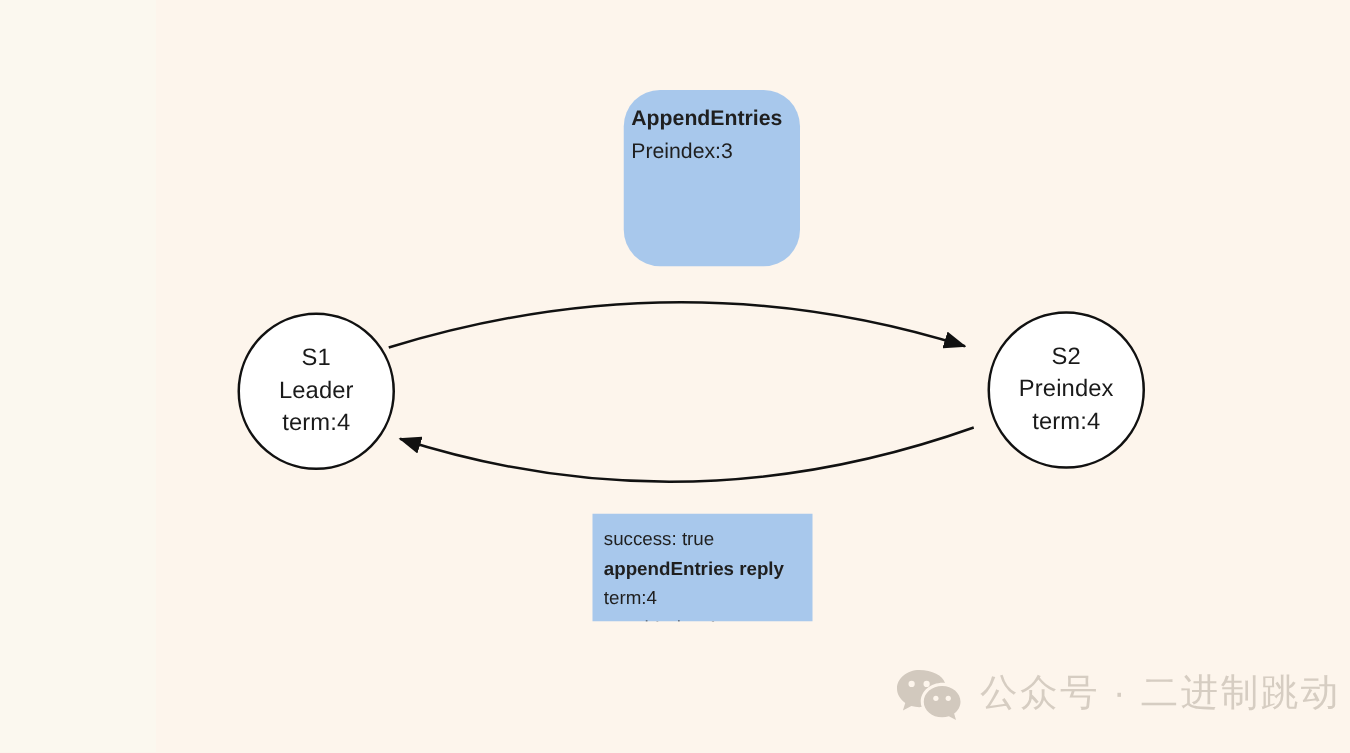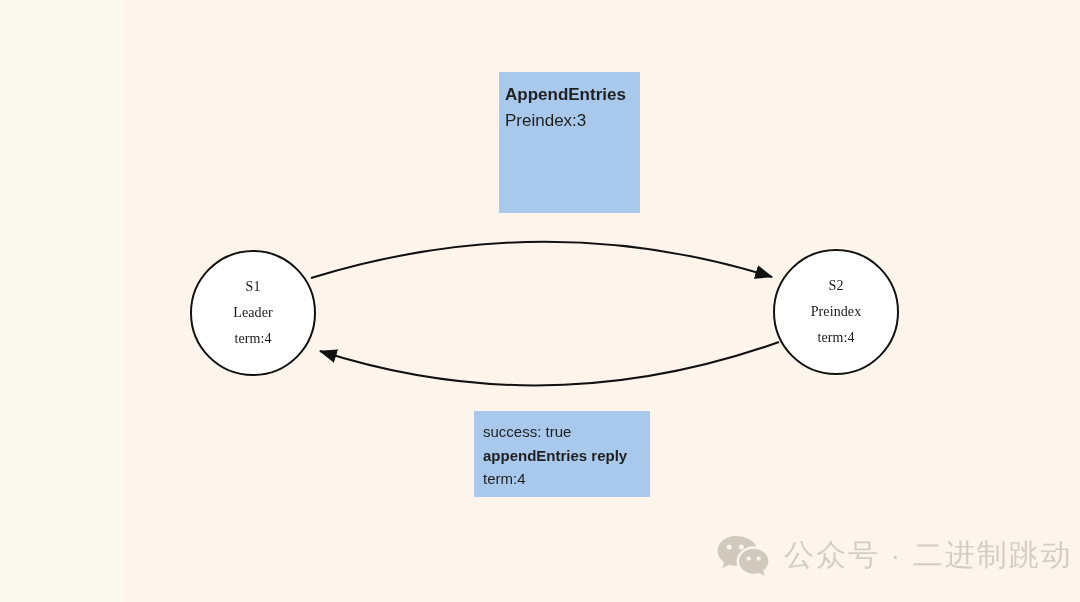--- a/index.html
+++ b/index.html
@@ -52,34 +52,33 @@
     border-radius: 50%;
     background: #ffffff;
     box-sizing: border-box;
     display: flex;
     flex-direction: column;
     align-items: center;
     justify-content: center;
   }
   .node .line {
     color: #1a1a1a;
-    font-size: 14px;
+    font-size: 19px;
     line-height: 26px;
     letter-spacing: 0.1px;
     white-space: nowrap;
-    font-family: Liberation Serif, serif;
   }
   #node-s1 {
     left: 190px;
     top: 250px;
     width: 126px;
     height: 126px;
   }
   #node-s2 {
-    left: 773px;
+    left: 790px;
     top: 249px;
     width: 126px;
     height: 126px;
     justify-content: center;
   }
 
   
   .msg-box {
     position: absolute;
     background: #a8c8ec;
@@ -89,20 +88,21 @@
   .msg-box .ln {
     color: #1f1f1f;
     white-space: nowrap;
   }
   #msg-append {
     left: 499px;
     top: 72px;
     width: 141px;
     height: 141px;
     padding: 10px 0 12px 6px;
+    border-radius: 29px;
   }
   #msg-append .ln {
     font-size: 17px;
     line-height: 26px;
   }
   #msg-append .ln.title {
     font-weight: bold;
   }
   #msg-reply {
     left: 474px;

